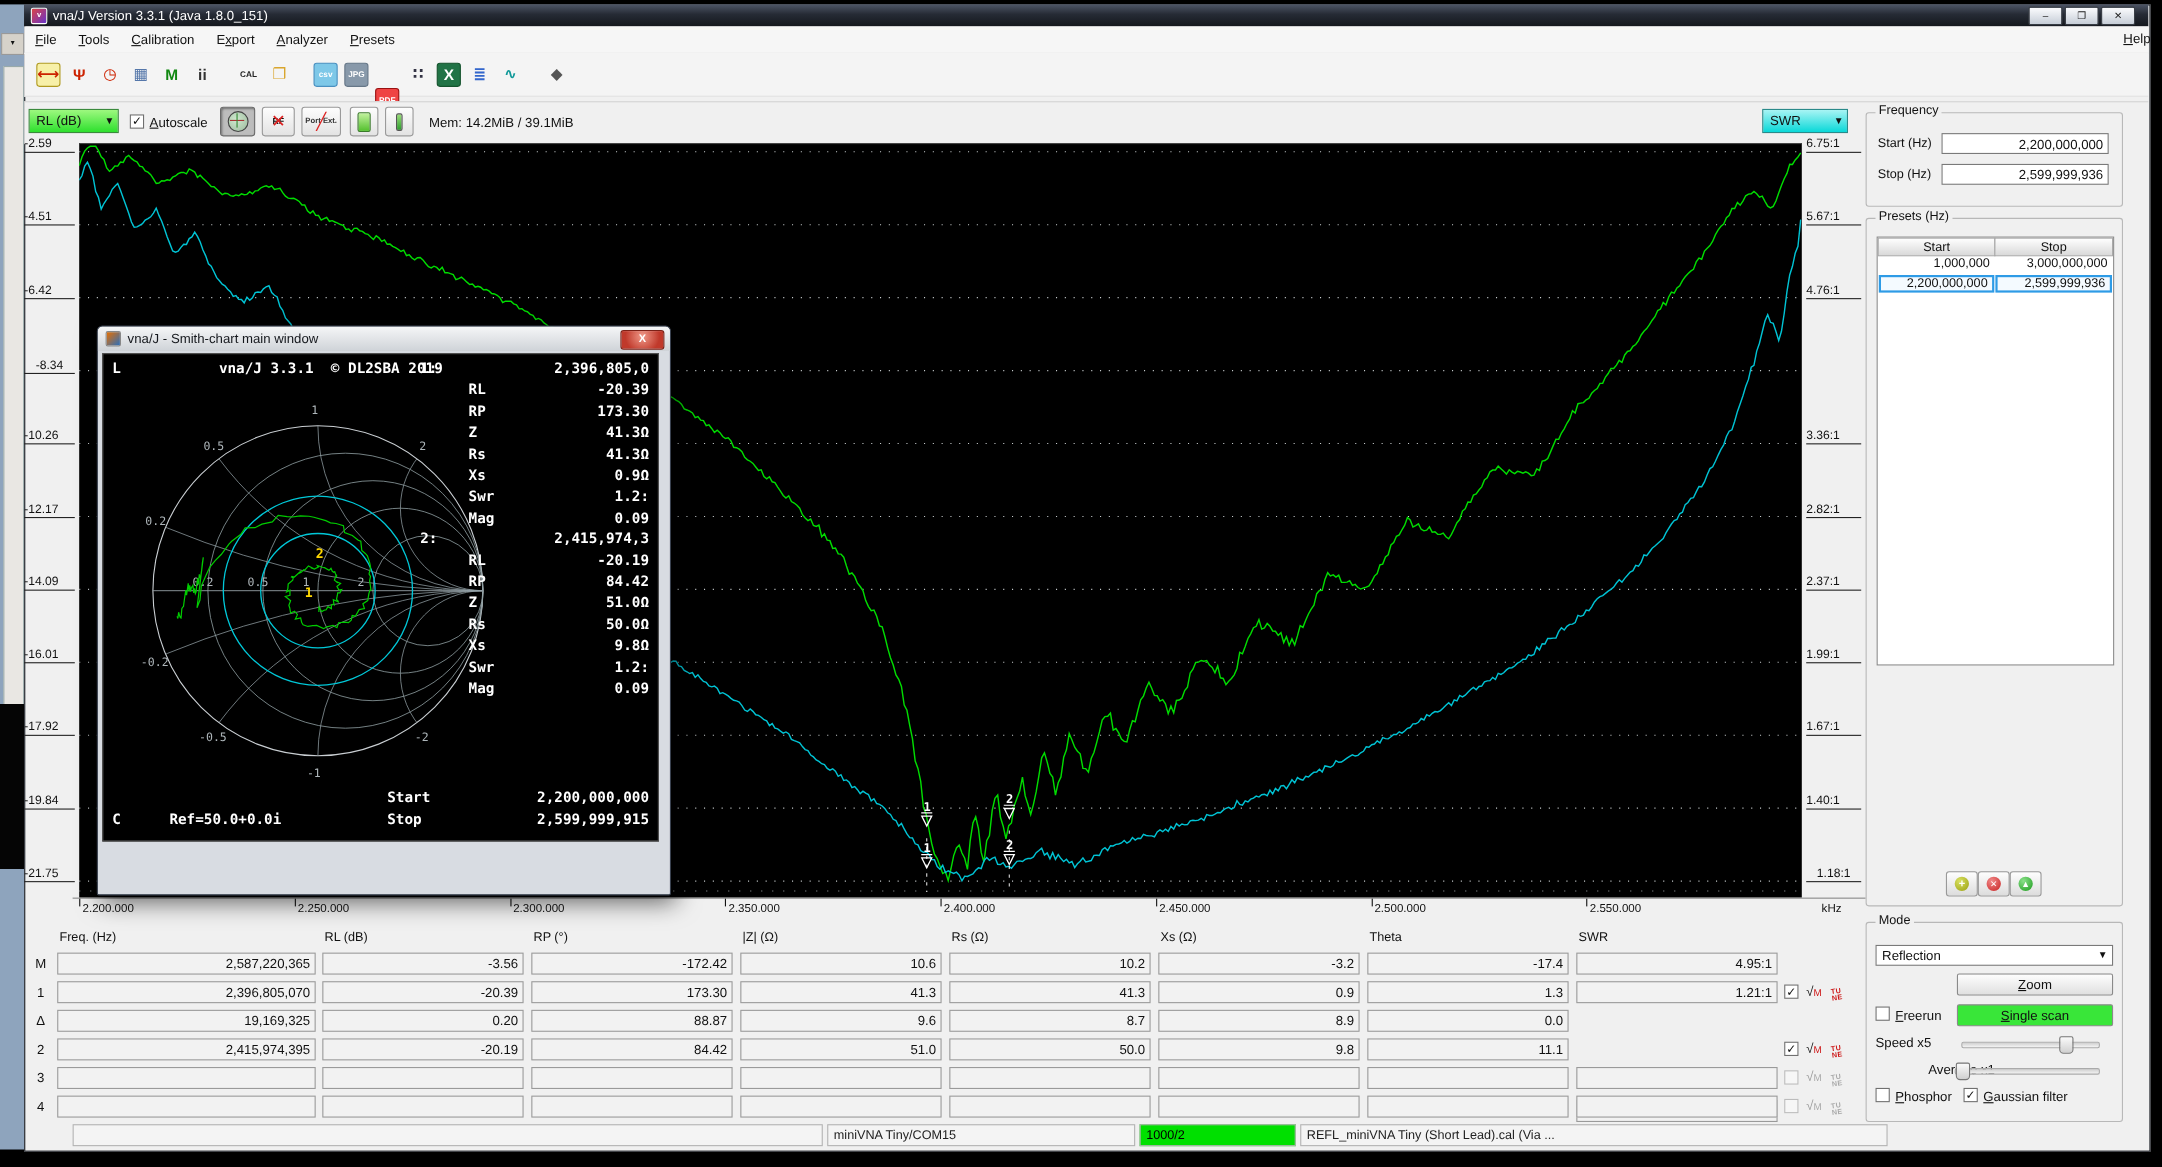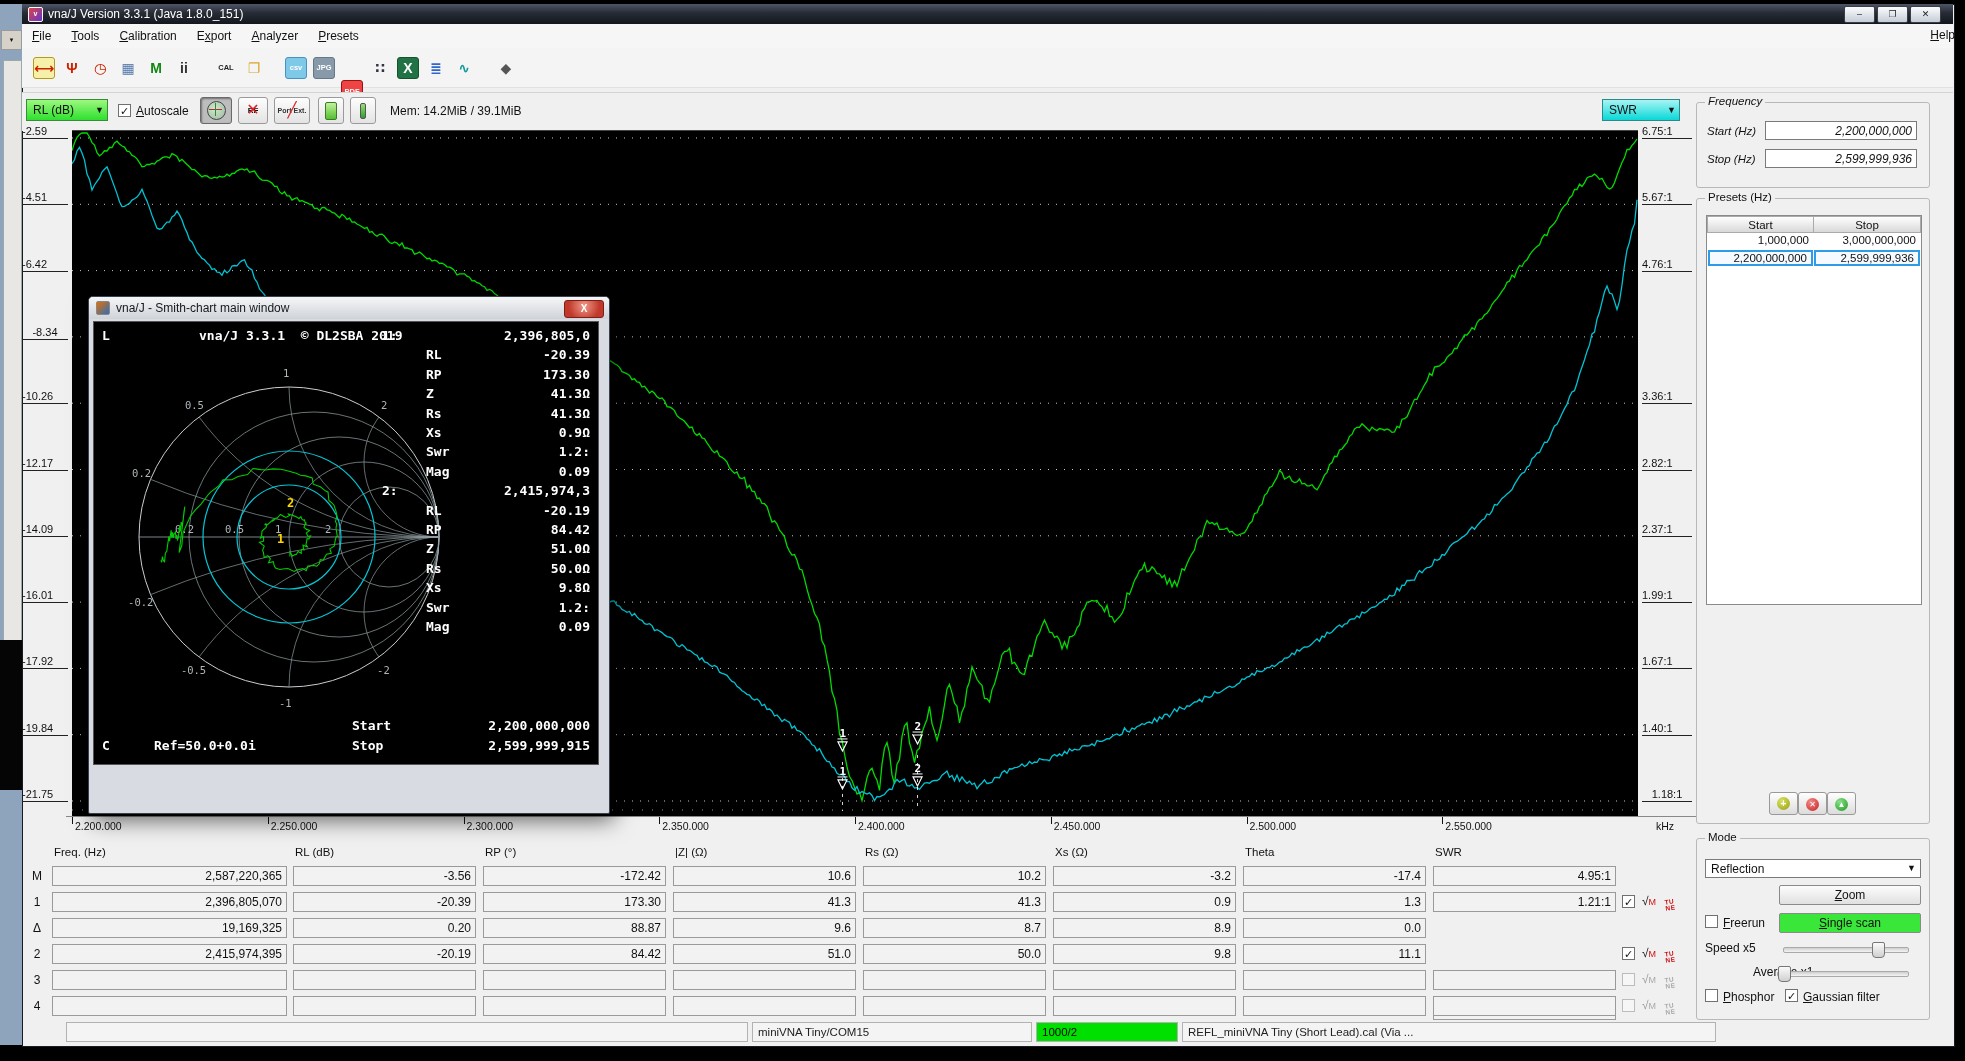--- a/index.html
+++ b/index.html
@@ -343,21 +343,21 @@
   <div class="abs sb-cell" style="left:752px;top:1022px;width:280px;">
     <span>miniVNA Tiny/COM15</span>
   </div>
   <div class="abs sb-cell" style="left:1036px;top:1022px;width:142px;background:#00e000;color:#000;">
     <span>1000/2</span>
   </div>
   <div class="abs sb-cell" style="left:1182px;top:1022px;width:534px;">
     <span>REFL_miniVNA Tiny (Short Lead).cal (Via ...</span>
   </div>
 
-  <div class="group" style="left:1696px;top:102px;width:232px;height:84px;font-style:italic;">
+  <div class="group" style="left:1696px;top:102px;width:232px;height:84px;">
     <span class="group-label">Frequency</span>
     <span class="rp-label" style="left:10px;top:22px;">Start (Hz)</span>
     <div class="fld" style="left:68px;top:18px;width:152px;">2,200,000,000</div>
     <span class="rp-label" style="left:10px;top:50px;">Stop (Hz)</span>
     <div class="fld" style="left:68px;top:46px;width:152px;">2,599,999,936</div>
   </div>
 
   <div class="group" style="left:1696px;top:198px;width:232px;height:624px;">
     <span class="group-label">Presets (Hz)</span>
     <div class="ptable">

